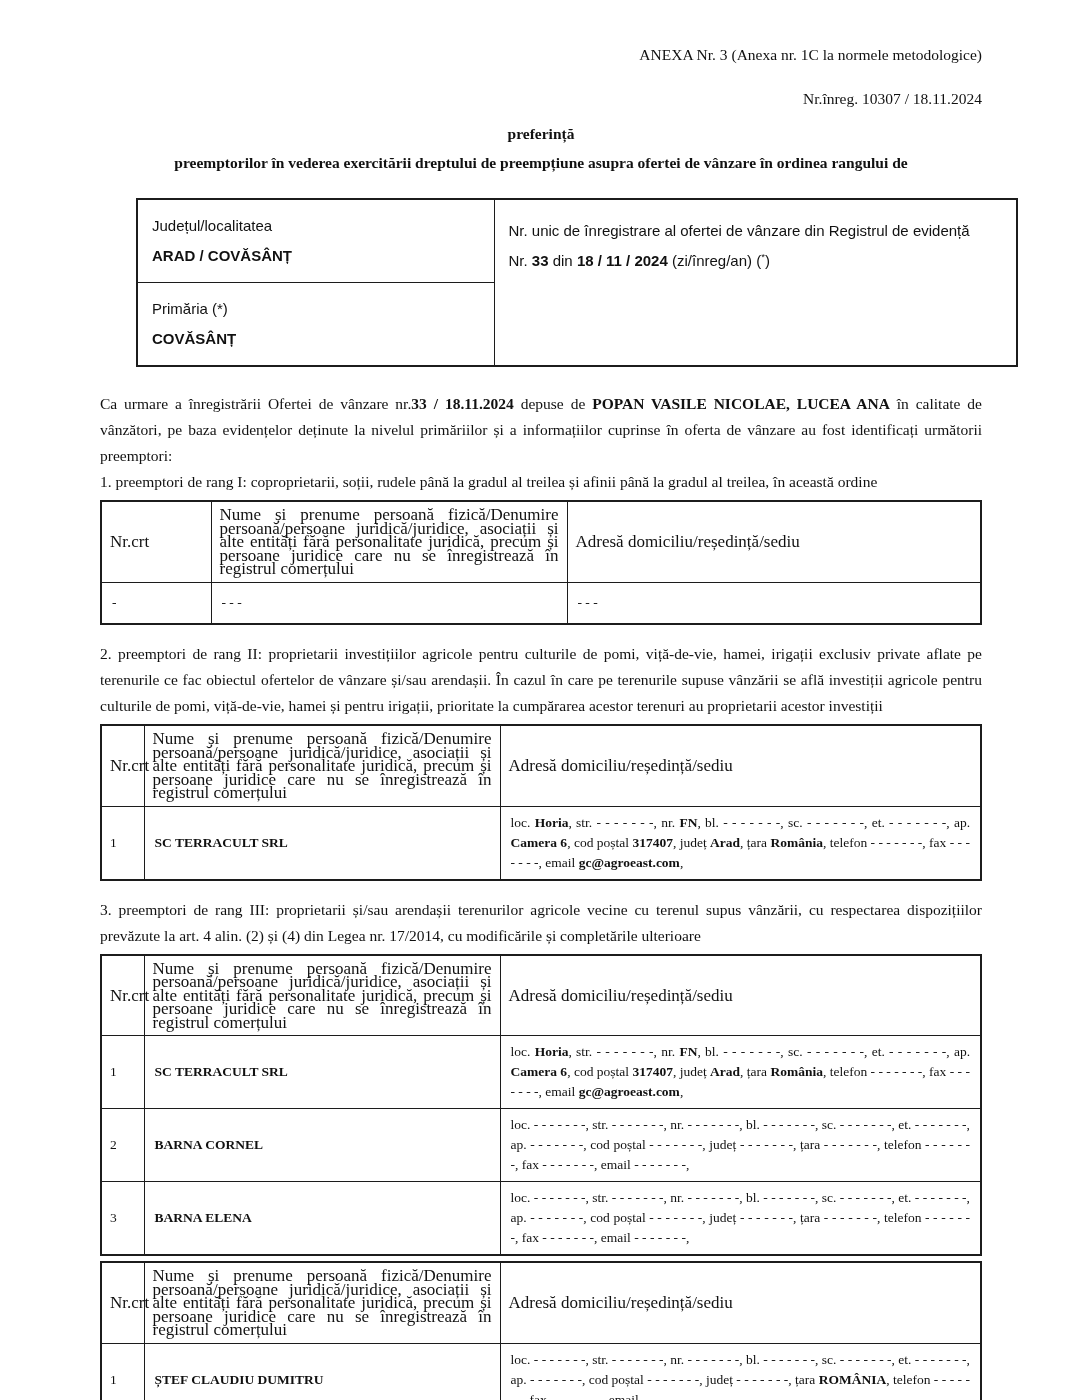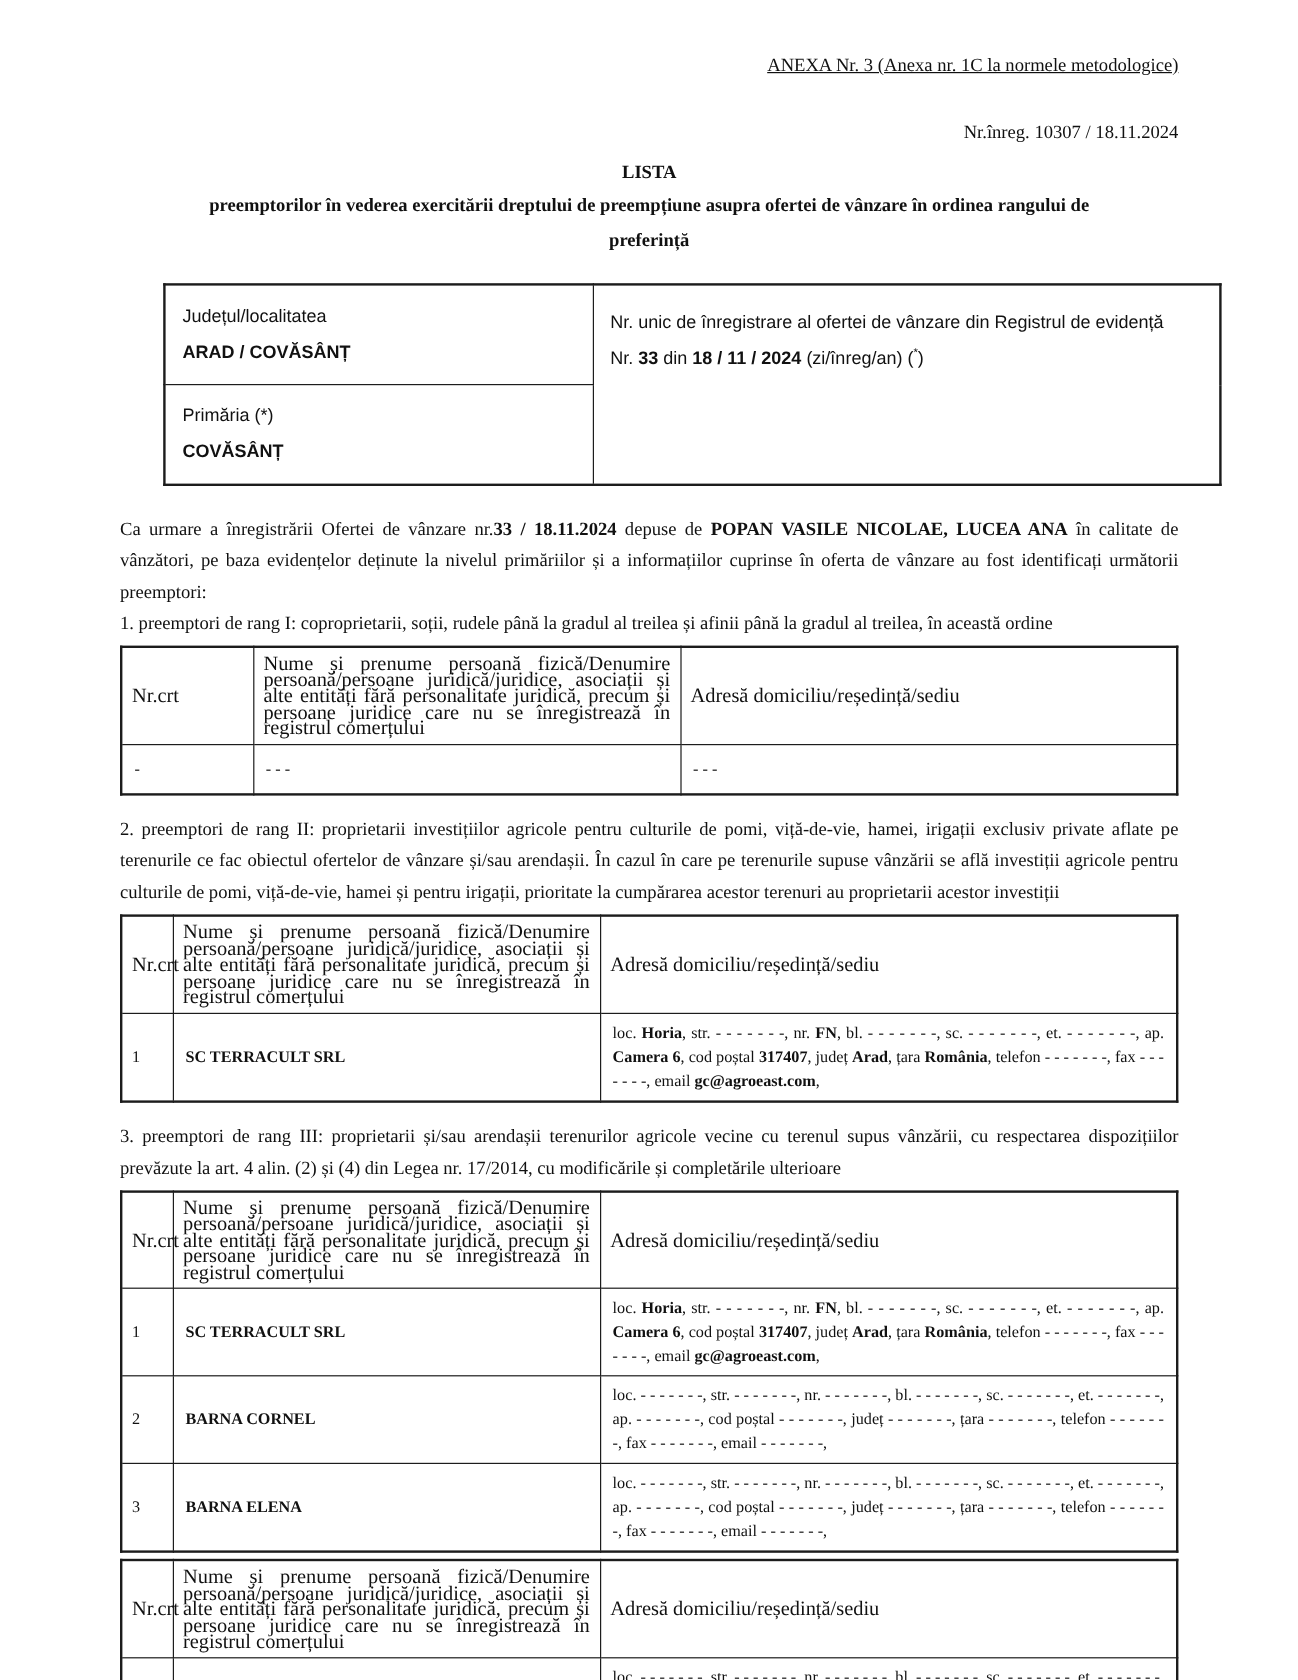--- a/index.html
+++ b/index.html
@@ -5,21 +5,21 @@
   * { box-sizing: border-box; }
   html, body { margin: 0; padding: 0; }
   body {
     width: 1082px; height: 1400px;
     background: #ffffff; color: #111;
     font-family: "Liberation Serif", serif;
   }
   .page { padding: 46px 100px 0 100px; }
 
   .line-right { text-align: right; font-size: 15.5px; margin: 0; }
-  .annex-line { margin-bottom: 38px; text-decoration: underline; }
+  .annex-line { margin-bottom: 26px; }
   .reg-line { margin-bottom: 12px; }
 
   .doc-title { text-align: center; font-weight: bold; font-size: 15.5px; margin: 0; line-height: 24px; }
   .doc-subtitle { text-align: center; font-weight: bold; font-size: 15.5px; line-height: 27px; margin: 2px 0 0 0; }
 
   table { border-collapse: collapse; width: 100%; table-layout: fixed; }
   td, th { border: 1.5px solid #1c1c1c; vertical-align: top; }
   table { border: 2px solid #1c1c1c; }
 
   
@@ -60,23 +60,22 @@
   sup { font-size: 9.5px; line-height: 0; }
 </style>
 </head>
 <body>
 
 <div class="page">
 
   <p class="line-right annex-line">ANEXA Nr. 3 (Anexa nr. 1C la normele metodologice)</p>
   <p class="line-right reg-line">Nr.înreg. 10307 / 18.11.2024</p>
 
-  <p class="doc-title">LISTA</p>
+  <p class="doc-subtitle">preferință</p>
   <p class="doc-subtitle">preemptorilor în vederea exercitării dreptului de preempțiune asupra ofertei de vânzare în ordinea rangului de</p>
-  <p class="doc-subtitle">preferință</p>
 
   <table class="info-table">
     <colgroup>
         <col class="col-info-left">
         <col>
       </colgroup>
     <tbody>
         <tr>
       <td>
         <div class="info-label">Județul/localitatea</div>

